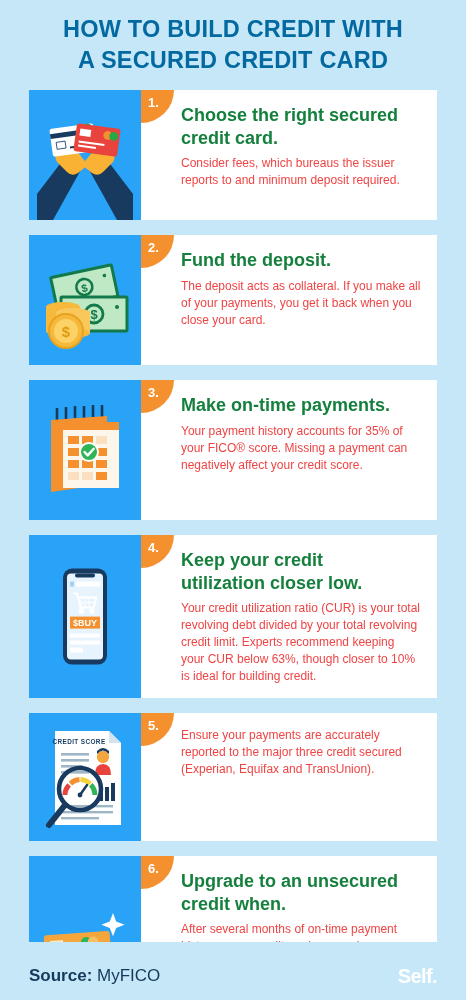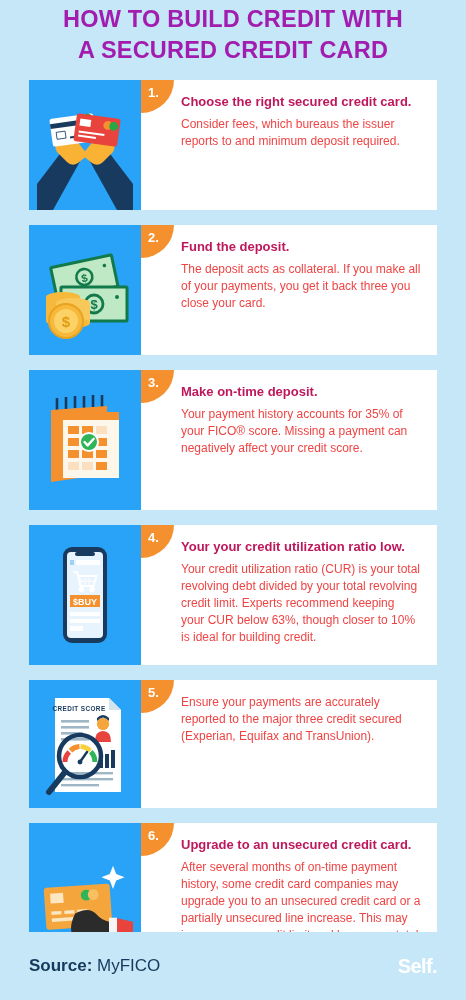--- a/index.html
+++ b/index.html
@@ -19,26 +19,27 @@
     height: 1000px;
     position: relative;
     background: #c5e7f7;
     box-sizing: border-box;
   }
 
   
   .title {
     padding: 4px 26px 0 26px;
     text-align: center;
-    color: #a21caf;
+    color: #0369a1;
     font-size: 23.5px;
     font-weight: bold;
     line-height: 1.32;
     letter-spacing: 0.2px;
     text-transform: uppercase;
+    margin-top: 10px;
   }
   .title-line { display: block; }
 
   
   .steps {
     margin-top: 14px;
     padding: 0 29px;
     box-sizing: border-box;
   }
   .step {
@@ -75,25 +76,25 @@
     font-weight: bold;
     line-height: 1;
     display: flex;
     align-items: flex-start;
     justify-content: flex-start;
     padding: 6px 0 0 7px;
     box-sizing: border-box;
     z-index: 3;
   }
   .step-heading {
-    color: #be185d;
-    font-size: 13px;
+    color: #15803d;
+    font-size: 18px;
     font-weight: bold;
     line-height: 1.25;
-    margin: 0 0 6px 0;
+    margin: 0 16px 6px 0;
   }
   .step-text {
     color: #ef4444;
     font-size: 12px;
     line-height: 1.42;
     margin: 0;
   }
 
   
   .h1 { min-height: 130px; }
@@ -212,21 +213,21 @@
 
             <circle cx="37" cy="96" r="17" fill="#f6b93b" stroke="#e8a321" stroke-width="2"></circle>
             <circle cx="37" cy="96" r="12" fill="#fcd266"></circle>
             <text x="37" y="102" font-family="'Liberation Sans',sans-serif" font-size="15" font-weight="bold" fill="#e09b12" text-anchor="middle">$</text>
           </svg>
         </div>
       </div>
       <div class="step-body">
         <div class="badge">2.</div>
         <h3 class="step-heading">Fund the deposit.</h3>
-        <p class="step-text">The deposit acts as collateral. If you make all of your payments, you get it back three you close your card.</p>
+        <p class="step-text">The deposit acts as collateral. If you make all of your payments, you get it back when you close your card.</p>
       </div>
     </div>
 
     <div class="step h3">
       <div class="step-visual">
         <div class="ill">
           <svg viewBox="0 0 112 140" preserveAspectRatio="xMidYMid meet">
             <rect width="112" height="140" fill="#29a3f7"></rect>
 
             <g stroke="#173a5e" stroke-width="2.6" fill="none">
@@ -258,21 +259,21 @@
               <rect x="67" y="92" width="11" height="8" fill="#f4912e"></rect>
             </g>
 
             <circle cx="60" cy="72" r="9" fill="#2fb457" stroke="#ffffff" stroke-width="2"></circle>
             <path d="M55.5 72 l3.2 3.4 l6 -6.6" stroke="#ffffff" stroke-width="2.4" fill="none" stroke-linecap="round" stroke-linejoin="round"></path>
           </svg>
         </div>
       </div>
       <div class="step-body">
         <div class="badge">3.</div>
-        <h3 class="step-heading">Make on-time deposit.</h3>
+        <h3 class="step-heading">Make on-time payments.</h3>
         <p class="step-text">Your payment history accounts for 35% of your FICO® score. Missing a payment can negatively affect your credit score.</p>
       </div>
     </div>
 
     <div class="step h4">
       <div class="step-visual">
         <div class="ill">
           <svg viewBox="0 0 112 140" preserveAspectRatio="xMidYMid meet">
             <rect width="112" height="140" fill="#29a3f7"></rect>
             <rect x="34" y="22" width="44" height="96" rx="9" fill="#173a5e"></rect>
@@ -298,21 +299,21 @@
             <text x="56" y="79.5" font-family="'Liberation Sans',sans-serif" font-size="9" font-weight="bold" fill="#ffffff" text-anchor="middle">$BUY</text>
 
             <rect x="41" y="87" width="30" height="4" fill="#ffffff"></rect>
             <rect x="41" y="94" width="30" height="4" fill="#ffffff"></rect>
             <rect x="41" y="101" width="13" height="5" fill="#ffffff"></rect>
           </svg>
         </div>
       </div>
       <div class="step-body">
         <div class="badge">4.</div>
-        <h3 class="step-heading">Your your credit utilization ratio low.</h3>
+        <h3 class="step-heading">Keep your credit utilization closer low.</h3>
         <p class="step-text">Your credit utilization ratio (CUR) is your total revolving debt divided by your total revolving credit limit. Experts recommend keeping your CUR below 63%, though closer to 10% is ideal for building credit.</p>
       </div>
     </div>
 
     <div class="step h5">
       <div class="step-visual">
         <div class="ill">
           <svg viewBox="0 0 112 128" preserveAspectRatio="xMidYMid meet">
             <rect width="112" height="128" fill="#29a3f7"></rect>
 
@@ -383,21 +384,21 @@
 
             <path d="M46 86 q14 -8 22 1 q4 5 12 7 l16 3 l0 22 l-22 0 q-18 0 -28 -9 q-8 -7 0 -24 z" fill="#2b2b2b"></path>
 
             <path d="M86 90 l18 4 l0 26 l-18 0 z" fill="#e8433c"></path>
             <rect x="80" y="90" width="8" height="30" fill="#f5f5f5"></rect>
           </svg>
         </div>
       </div>
       <div class="step-body">
         <div class="badge">6.</div>
-        <h3 class="step-heading">Upgrade to an unsecured credit card.</h3>
+        <h3 class="step-heading">Upgrade to an unsecured credit when.</h3>
         <p class="step-text">After several months of on-time payment history, some credit card companies may upgrade you to an unsecured credit card or a partially unsecured line increase. This may increase your credit limit and lower your total credit utilization ratio.</p>
       </div>
     </div>
 
   </div>
 
   <div class="footer">
     <div class="source">
       <b>Source:</b>
       <span>MyFICO</span>

